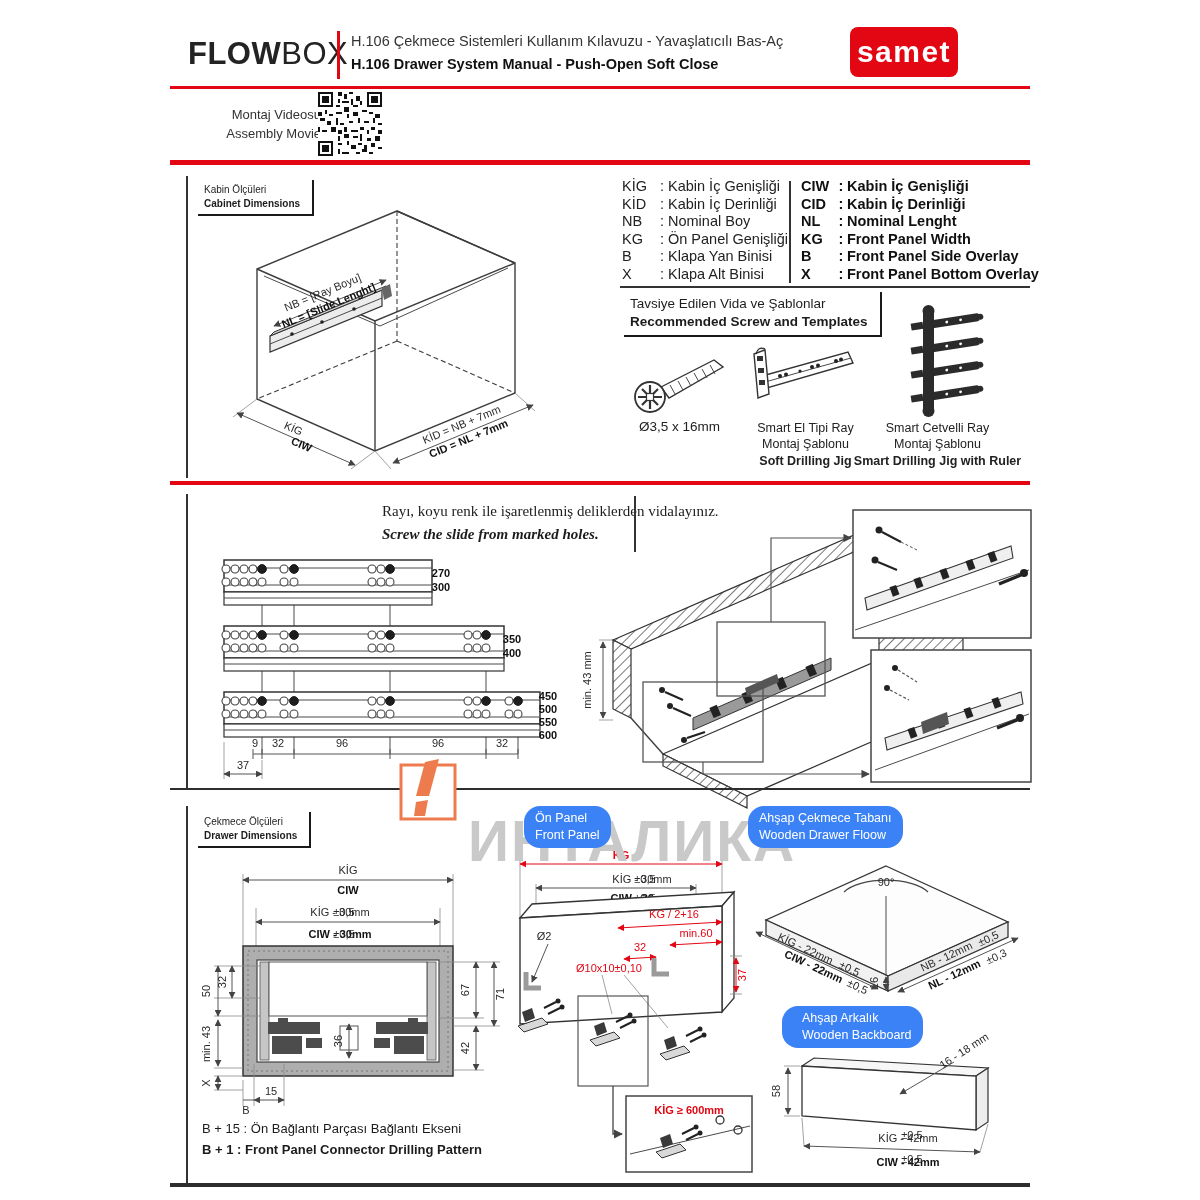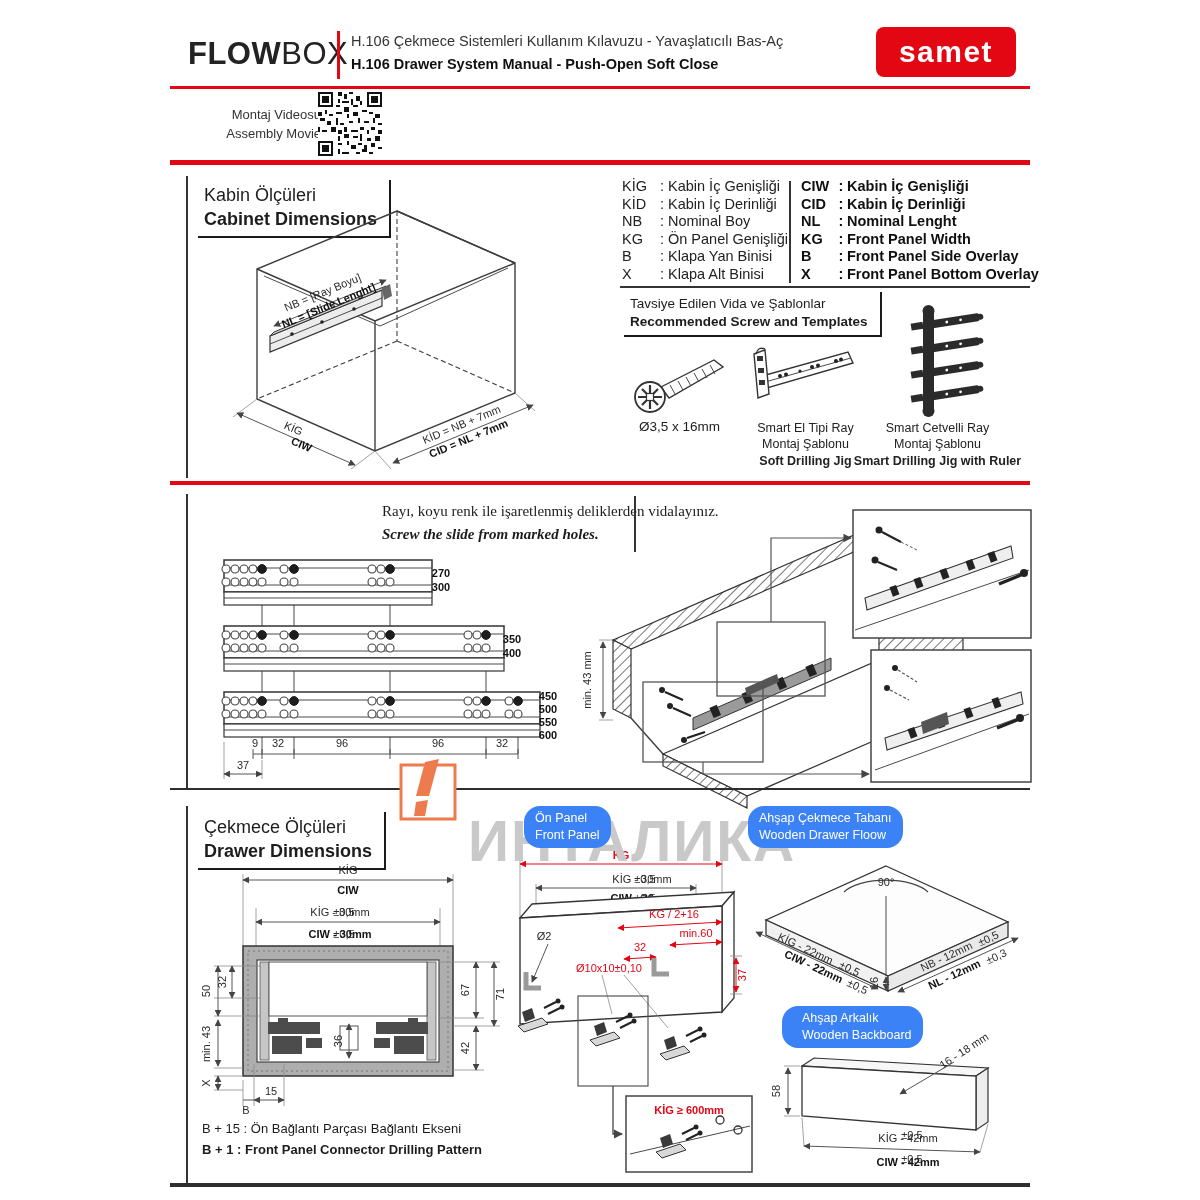--- a/index.html
+++ b/index.html
@@ -11,21 +11,21 @@
   .vline{position:absolute;background:#333;width:2px;}
   .brand{font-size:31px;letter-spacing:.5px;color:#232323;}
   .brand .b{font-weight:800;margin-top:48px;}
   .brand .l{font-weight:400;}
   .title-tr{font-size:14.5px;color:#333;white-space:nowrap;}
   .title-en{font-size:14.5px;font-weight:bold;color:#111;white-space:nowrap;}
   .samet{background:#e30613;border-radius:8px;display:flex;align-items:center;justify-content:center;
          color:#fff;font-weight:bold;font-size:30px;letter-spacing:1.5px;}
   .qr-label{font-size:13px;color:#333;text-align:right;line-height:1.45;}
   .box-label{background:#fff;border-right:2px solid #1a1a1a;border-bottom:2px solid #1a1a1a;
-             padding:3px 12px 4px 6px;font-size:18px;line-height:1.35;color:#1d1d1d;white-space:nowrap;}
+             padding:3px 12px 4px 6px;font-size:10px;line-height:1.35;color:#1d1d1d;white-space:nowrap;}
   .box-label .b{font-weight:bold;}
   .legend{font-size:14.5px;line-height:17.5px;white-space:nowrap;}
   .legend .k{display:inline-block;width:34px;}
   .legend .k::after{content:"";}
   .legend .sep{display:inline-block;width:12px;text-align:center;}
   .legend.en{font-weight:bold;color:#101010;}
   .caption{font-size:12.5px;text-align:center;line-height:1.3;color:#222;}
   .caption .b{font-weight:bold;}
   .serif-note{font-family:"Liberation Serif",serif;font-size:15px;color:#1c1c1c;line-height:1.5;white-space:nowrap;}
   .serif-note .en{font-weight:bold;font-style:italic;}
@@ -68,21 +68,21 @@
     </pattern>
   </defs>
 </svg>
 
 <div class="abs brand" style="left:188px;top:36px;">
   <span class="b">FLOW</span><span class="l">BOX</span>
 </div>
 <div class="abs" style="left:337px;top:31px;width:3px;height:48px;background:#e30613;"></div>
 <div class="abs title-tr" style="left:351px;top:33px;">H.106 Çekmece Sistemleri Kullanım Kılavuzu - Yavaşlatıcılı Bas-Aç</div>
 <div class="abs title-en" style="left:351px;top:56px;">H.106 Drawer System Manual - Push-Open Soft Close</div>
-<div class="abs samet" style="left:876px;top:27px;width:140px;height:50px;">samet</div>
+<div class="abs samet" style="left:850px;top:27px;width:108px;height:50px;">samet</div>
 <div class="hline" style="left:170px;top:86px;width:860px;height:3px;"></div>
 
 <div class="abs qr-label" style="left:211px;top:106px;width:110px;">
   <div>Montaj Videosu</div>
   <div>Assembly Movie</div>
 </div>
 <svg class="abs" style="left:318px;top:92px;" width="64" height="64" viewBox="0 0 29 29" shape-rendering="crispEdges">
   <rect width="29" height="29" fill="#fff"></rect>
   <g fill="#111">
     <rect x="0" y="0" width="7" height="7"></rect>

